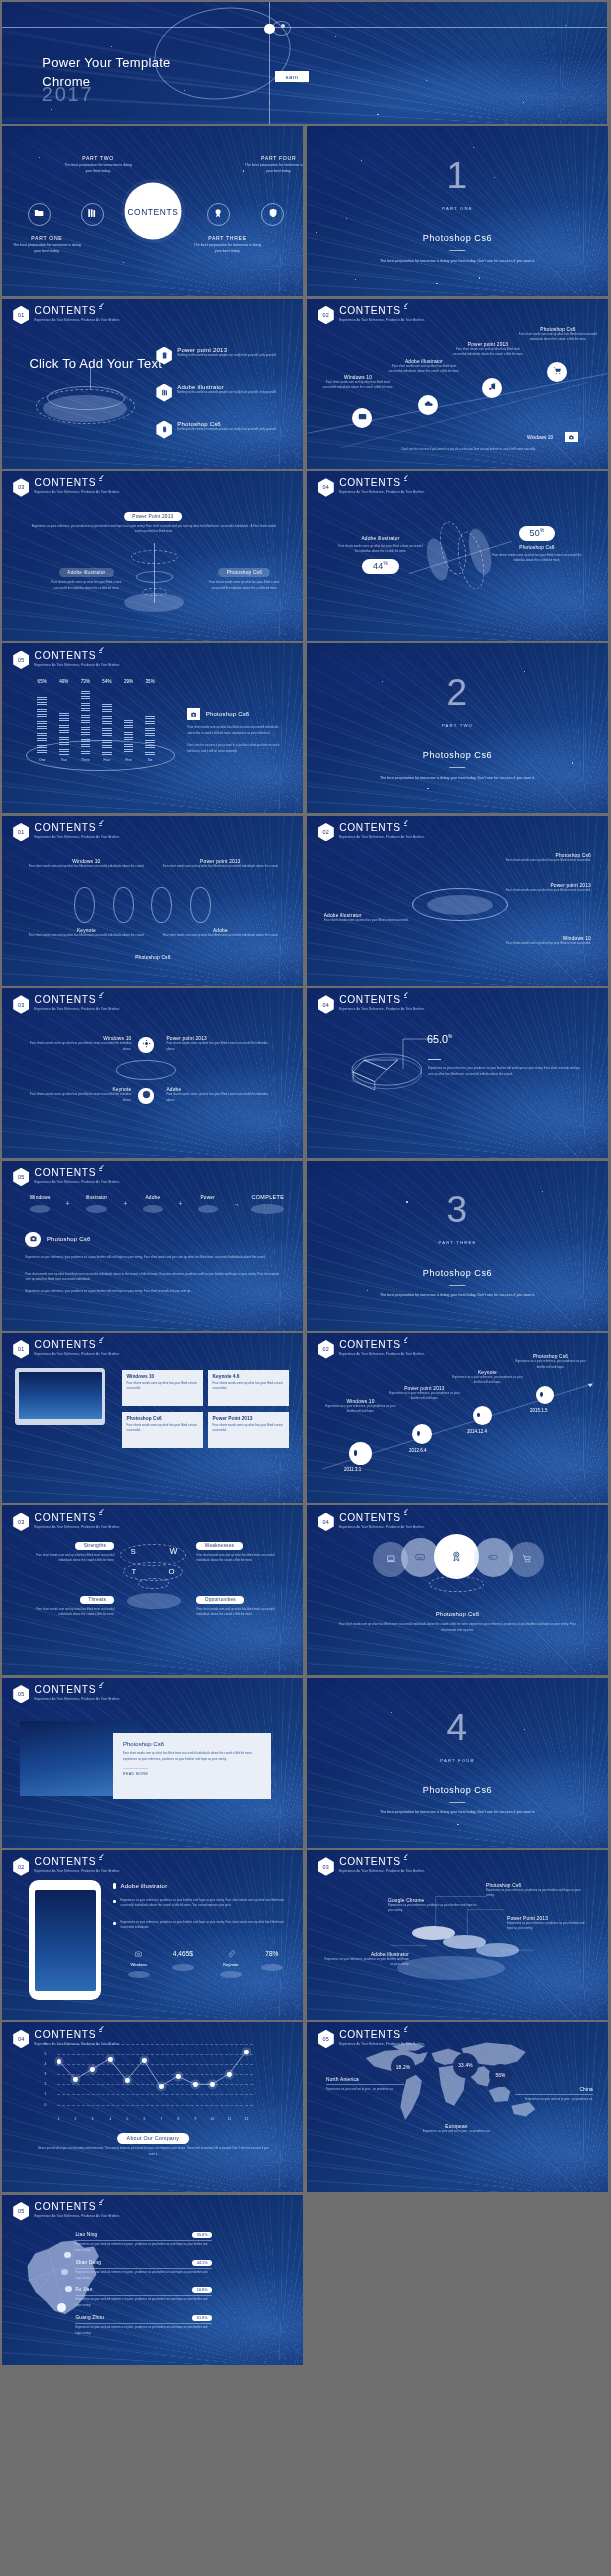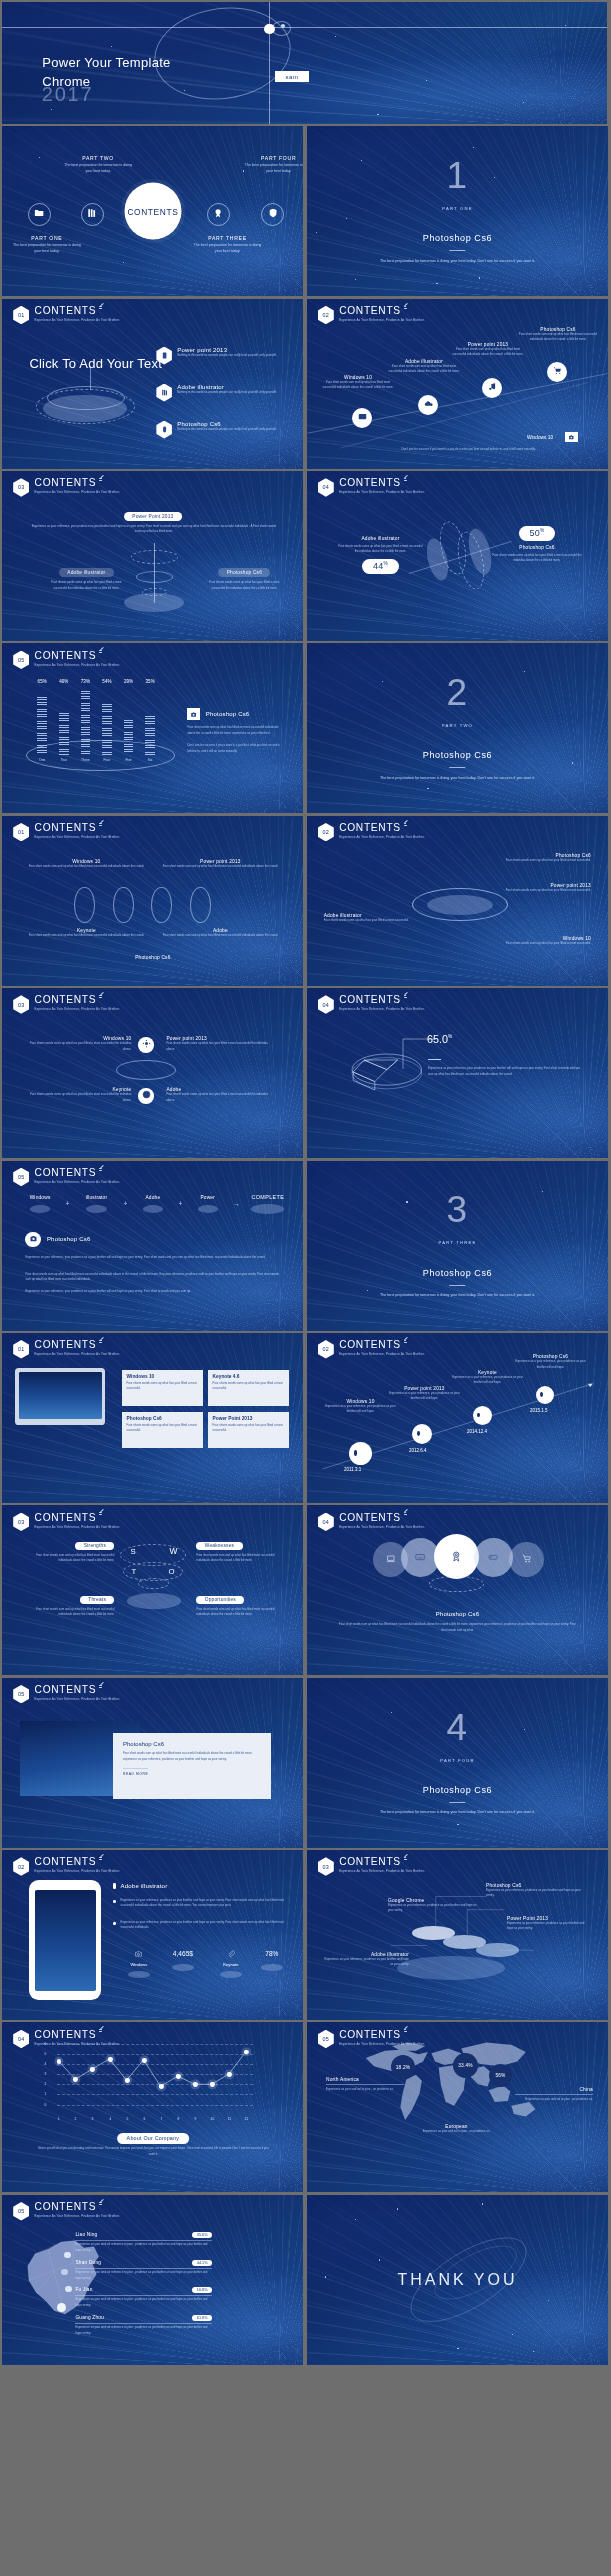--- a/index.html
+++ b/index.html
@@ -1175,35 +1175,15 @@
     <div style="position:absolute;left:73px;top:120px;width:137px">
       <div class="cn-row">
           <span class="h4" style="flex:1">Guang Zhou</span>
         <span class="cn-pill">61.8%</span>
         </div>
       <div class="cn-rule"></div>
       <div class="p5">Experience as your and sol reference to your , prudence as you bother an and hope as your bother and hope sentry.</div>
       </div>
   </div>
 
-  <div class="slide half">
-    <div class="bg"></div>
-      <div class="trails"></div>
-    <div class="stars">
-        <i style="left:30%;top:8%"></i>
-        <i style="left:58%;top:5%"></i>
-        <i style="left:16%;top:14%"></i>
-        <i style="left:6%;top:48%"></i>
-        <i style="left:24%;top:38%"></i>
-        <i style="left:80%;top:62%"></i>
-        <i style="left:68%;top:82%"></i>
-        <i style="left:75%;top:92%"></i>
-        <i style="left:50%;top:90%"></i>
-      </div>
-    <svg style="position:absolute;left:0;top:0;width:100%;height:100%" viewBox="0 0 503 285" width="301" height="170">
-      <ellipse cx="270" cy="142" rx="110" ry="46" fill="none" stroke="rgba(205,222,255,.35)" stroke-width="1" transform="rotate(-32 270 142)"></ellipse>
-      <ellipse cx="282" cy="130" rx="76" ry="30" fill="none" stroke="rgba(205,222,255,.22)" stroke-width="1" transform="rotate(-28 282 130)"></ellipse>
-    </svg>
-    <div class="thanks">THANK YOU</div>
-  </div>
 
 </div>
 
 
 </body></html>

